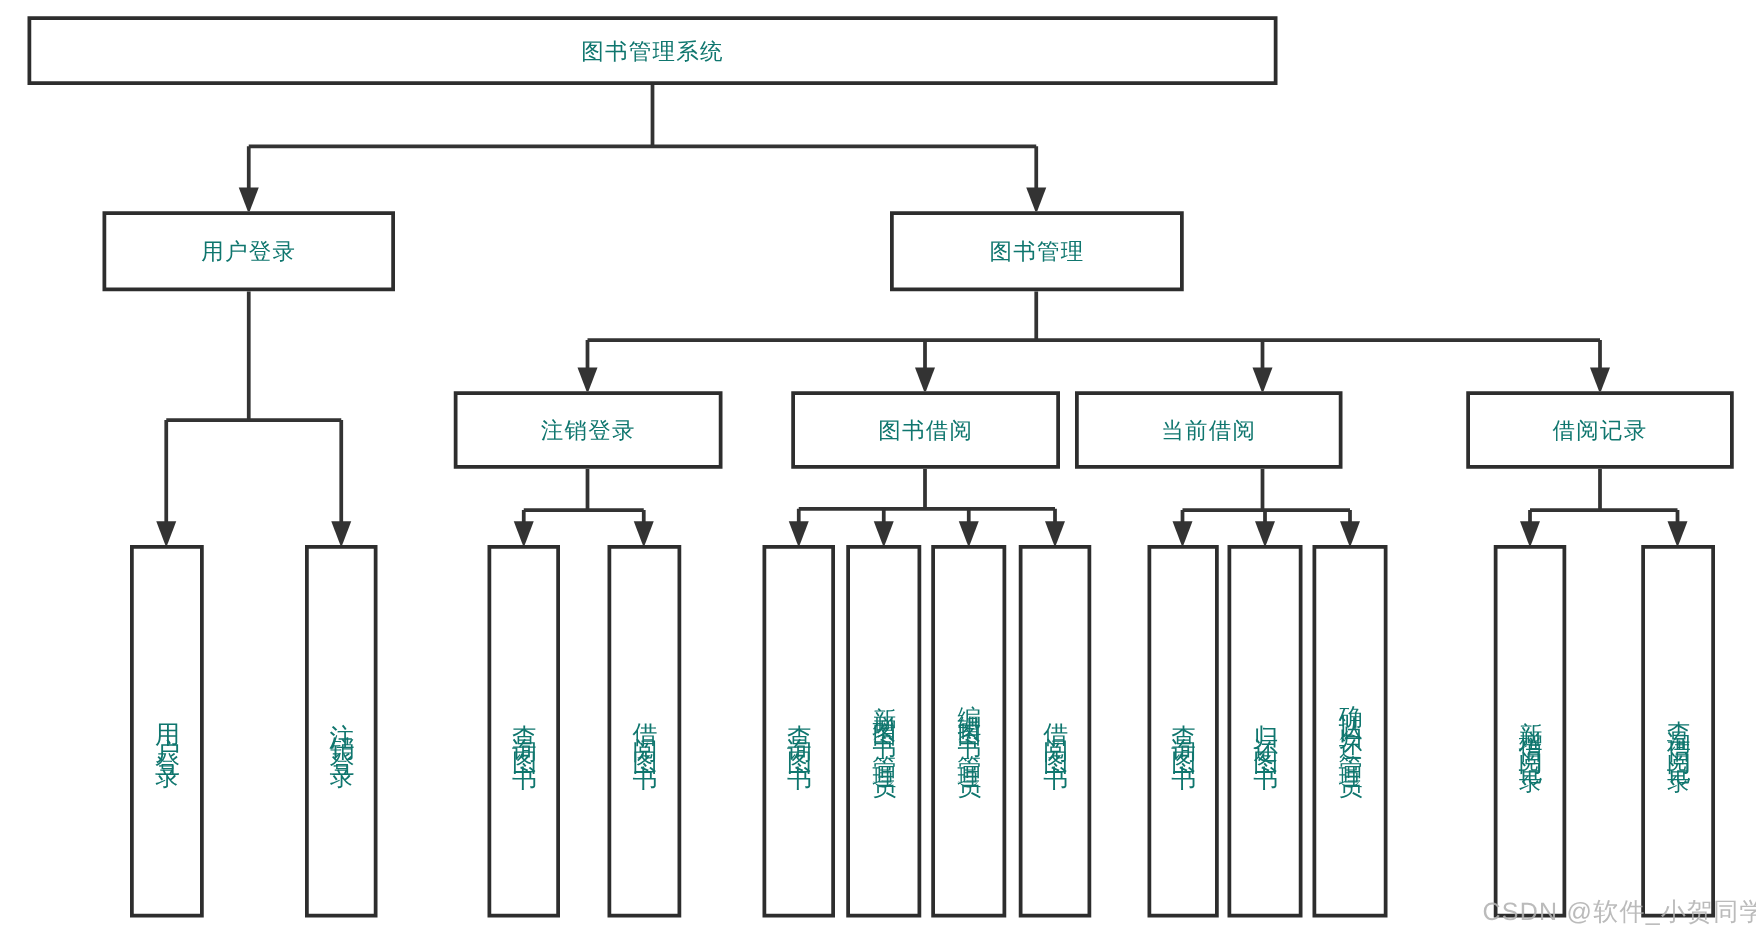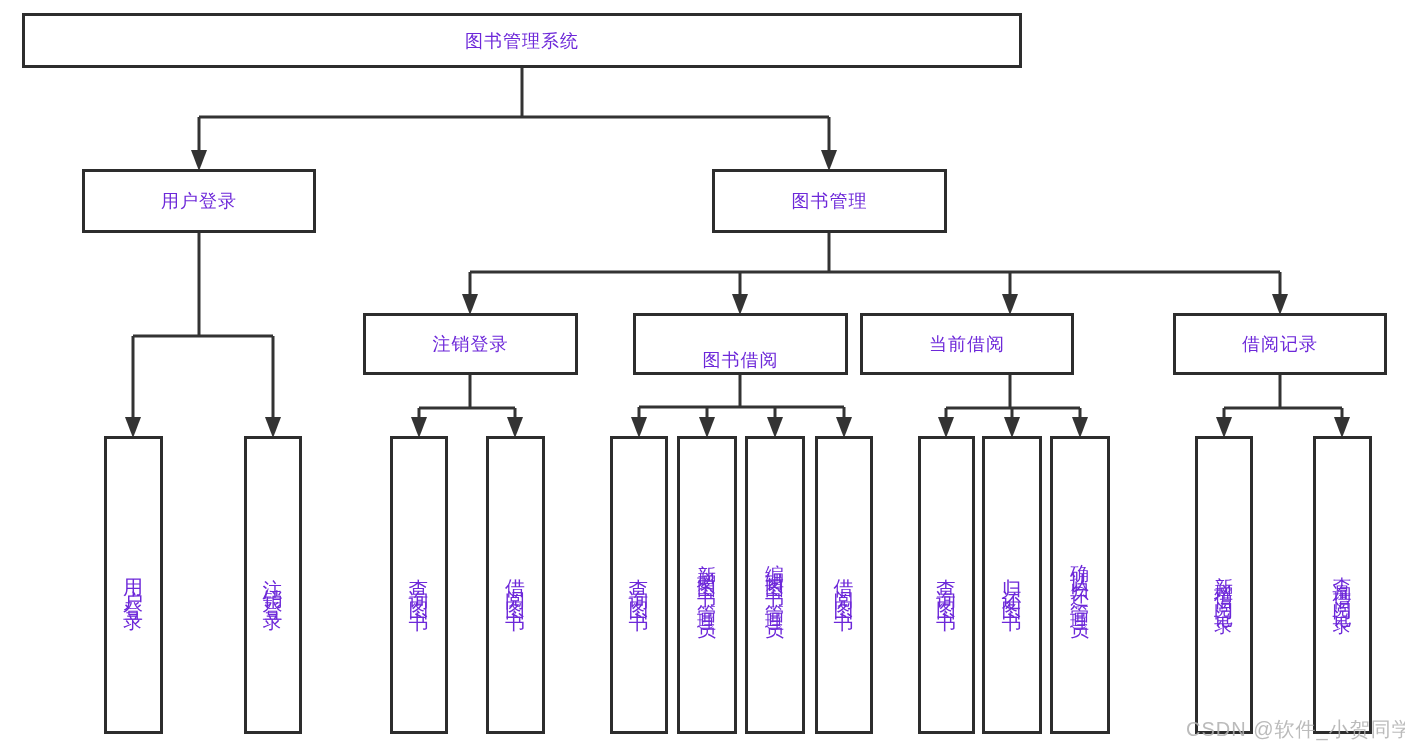--- a/index.html
+++ b/index.html
@@ -3,35 +3,35 @@
 <meta charset="utf-8">
 <style>
   html,body{margin:0;padding:0;background:#ffffff;}
   .canvas{
     position:relative;width:1405px;height:747px;background:#ffffff;overflow:hidden;
     font-family:"Liberation Sans","DejaVu Sans",sans-serif;
   }
   #wires{position:absolute;left:0;top:0;z-index:0;}
   .node{
     position:absolute;background:#ffffff;border:3px solid #2d2d2d;box-sizing:border-box;
-    display:flex;align-items:center;justify-content:center;color:#6d28d9;z-index:1;
+    display:flex;align-items:center;justify-content:center;color:#0f766e;z-index:1;
   }
   .h{font-size:18px;letter-spacing:1px;white-space:nowrap;}
   .v span{
     writing-mode:vertical-rl;text-orientation:mixed;
     font-size:20px;letter-spacing:11px;line-height:1;
   }
   .v.long span{letter-spacing:8px;font-size:19px;}
   
   #n-root{left:22px;top:13px;width:1000px;height:55px;}
   #n-login{left:82px;top:169px;width:234px;height:64px;}
   #n-mgmt{left:712px;top:169px;width:235px;height:64px;}
   
   #g0{left:363px;top:313px;width:215px;height:62px;}
-  #g1{left:633px;top:313px;width:215px;height:62px;align-items:flex-end;}
+  #g1{left:633px;top:313px;width:215px;height:62px;}
   #g2{left:860px;top:313px;width:214px;height:62px;}
   #g3{left:1173px;top:313px;width:214px;height:62px;}
   
   .v{top:436px;height:298px;}
   #a1{left:104px;width:59px;} #a2{left:244px;width:58px;}
   #b1{left:390px;width:58px;} #b2{left:486px;width:59px;}
   #c1{left:610px;width:58px;} #c2{left:677px;width:60px;}
   #c3{left:745px;width:60px;} #c4{left:815px;width:58px;}
   #d1{left:918px;width:57px;} #d2{left:982px;width:60px;}
   #d3{left:1050px;width:60px;}

